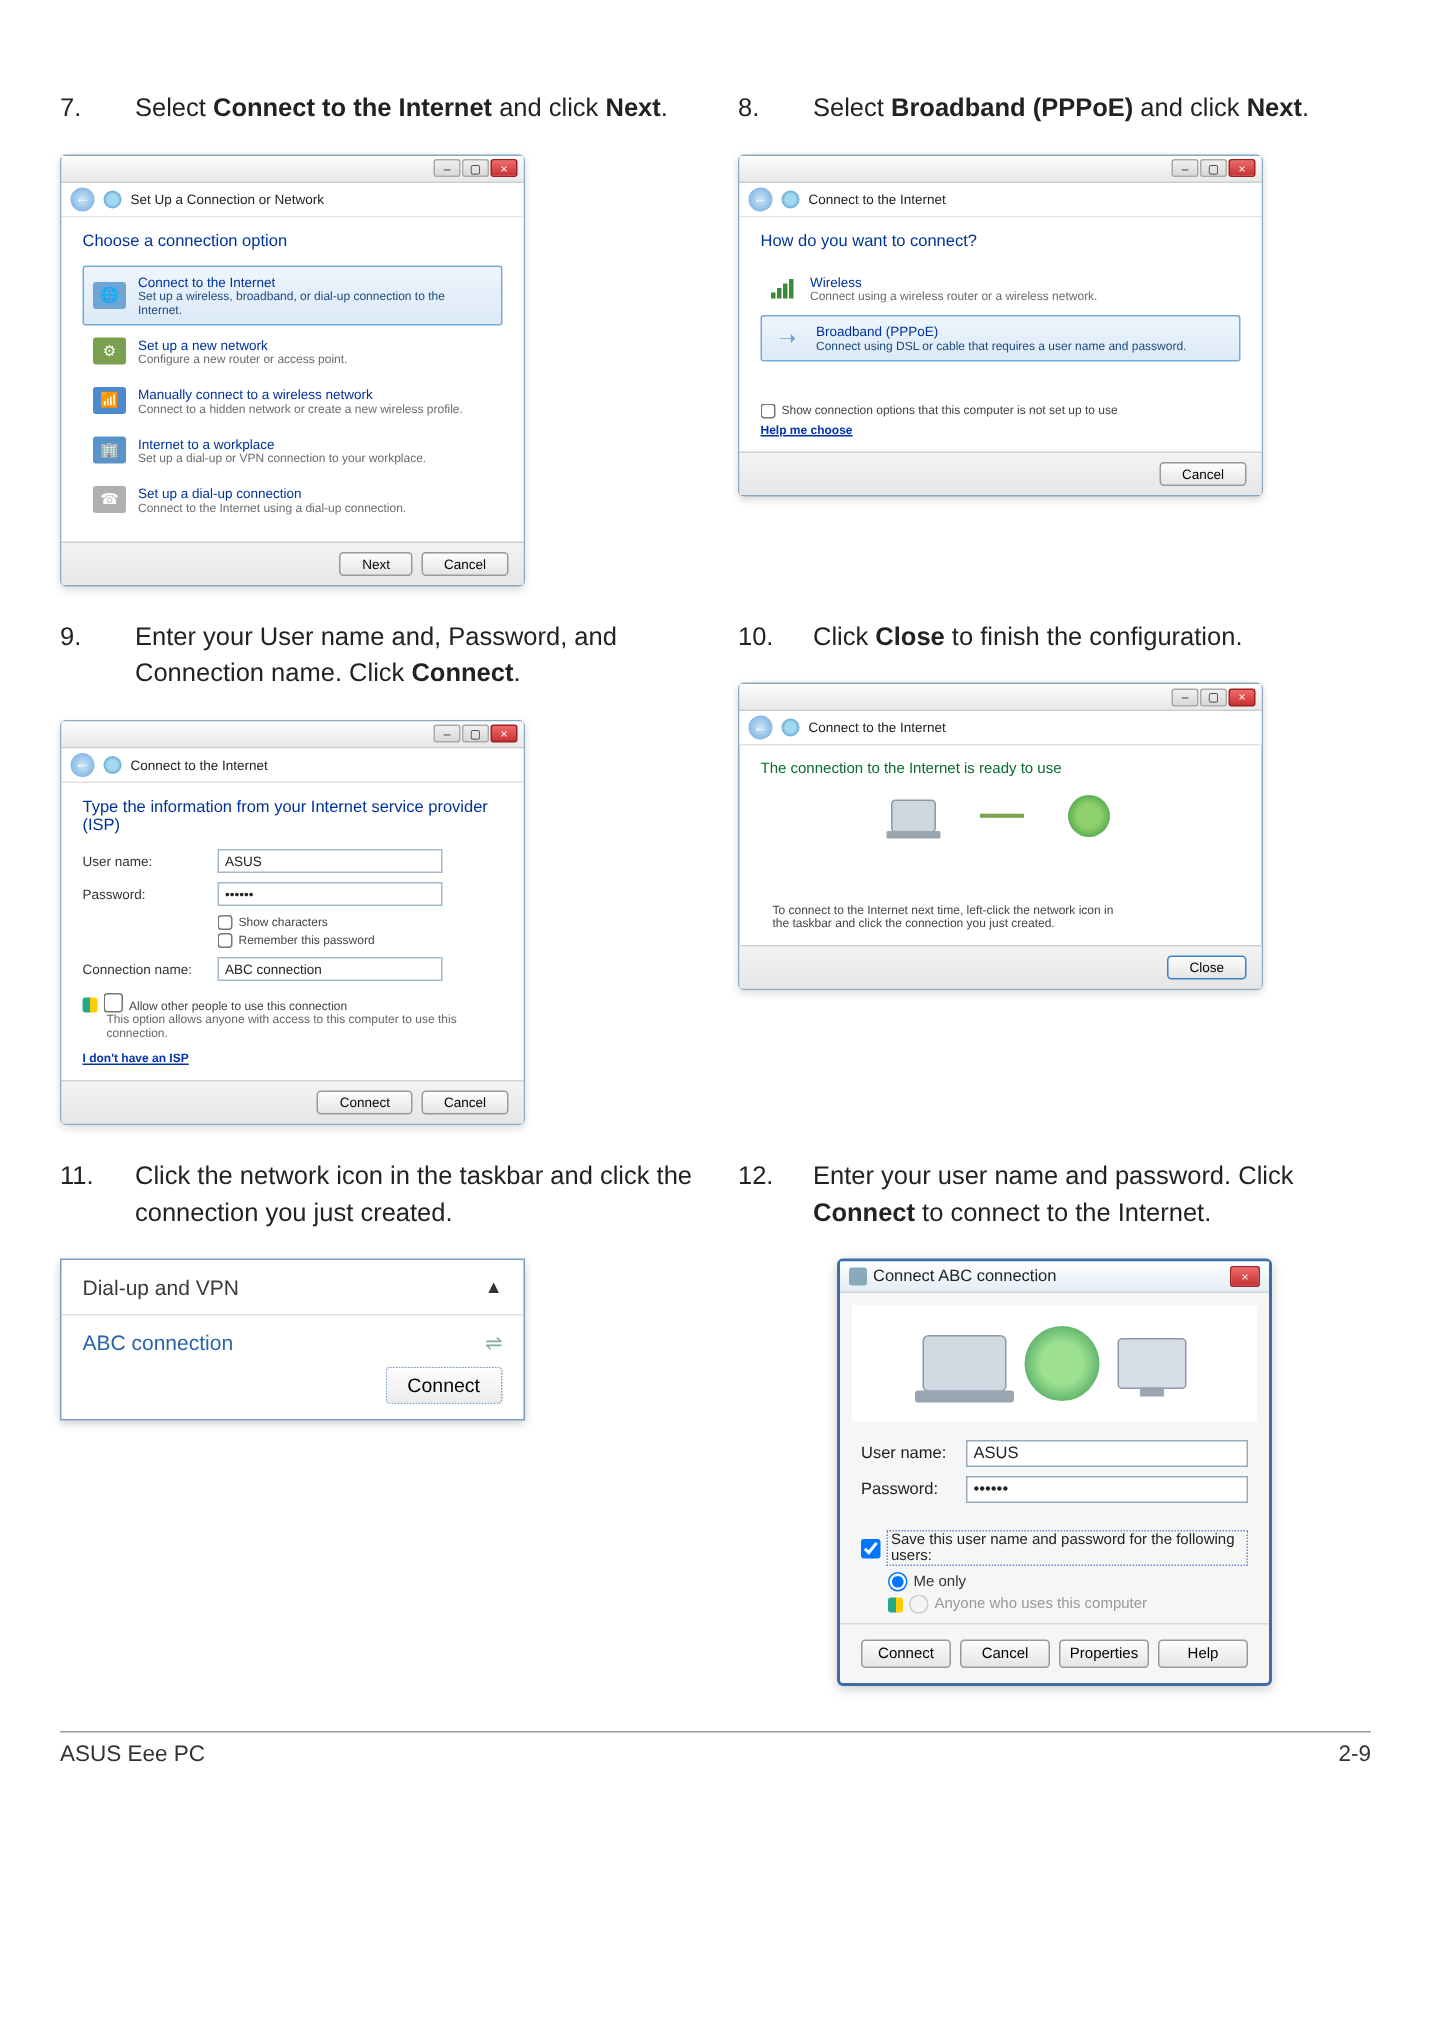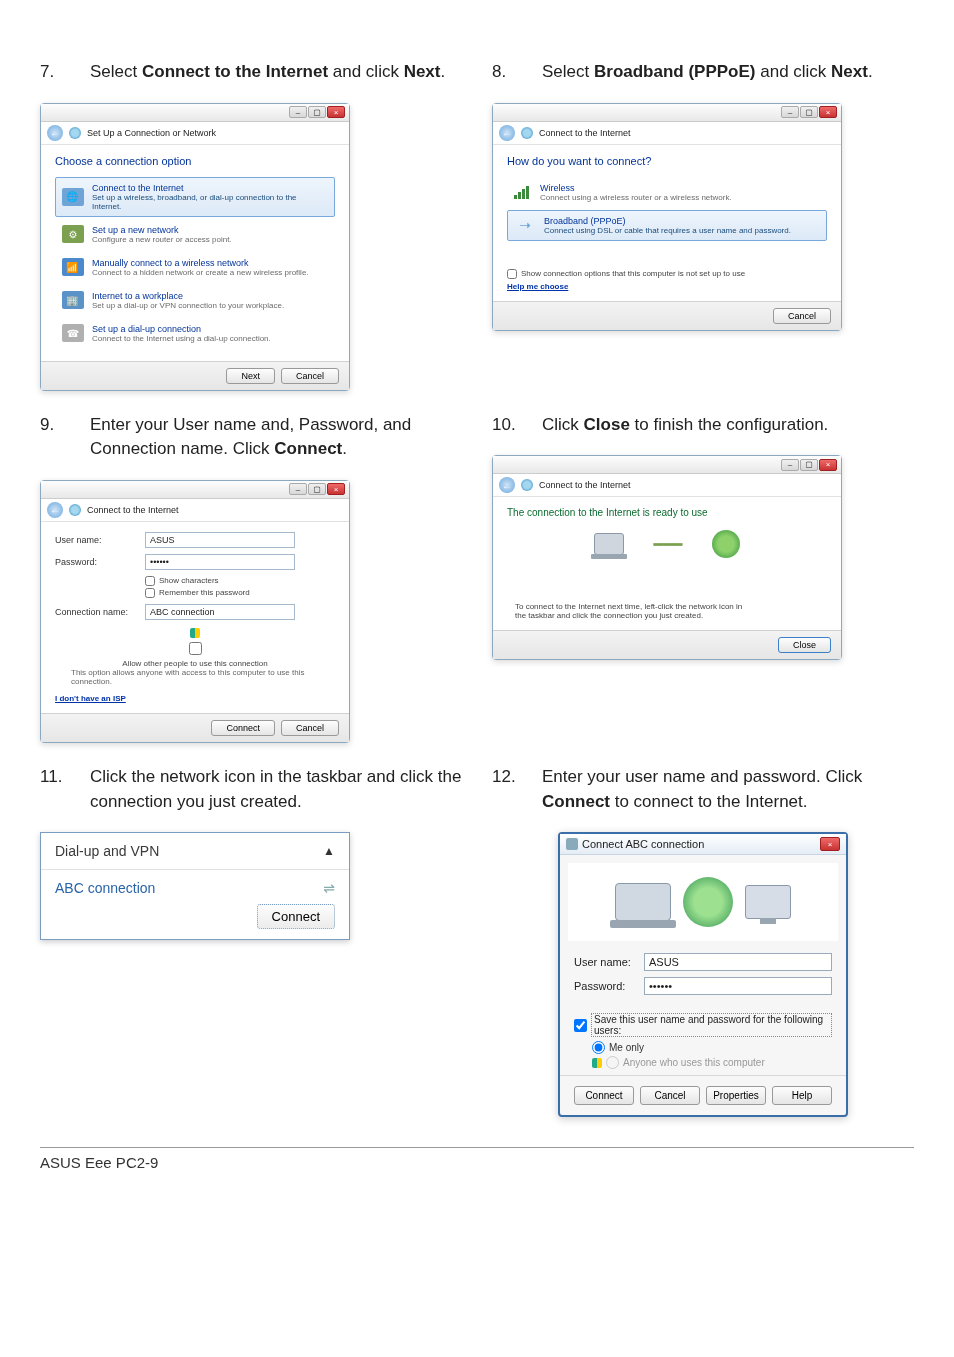--- a/index.html
+++ b/index.html
@@ -150,21 +150,21 @@
       border:1px solid #a6b8cc;
       padding:2px 4px;
       font-size:9px;
       background:#fff;
       height:16px;
       display:flex;align-items:center;
     }
     .chk-row { display:flex; align-items:center; gap:4px; font-size:8px; color:#444; margin-left:90px; margin-bottom:2px; }
     .chk-row input{ width:10px;height:10px; }
     .link { color:#0033aa; font-size:8px;font-weight:bold; }
-    .allow-row {display:flex;align-items:center;gap:4px;font-size:8px;color:#444;margin-top:8px;flex-direction:column;}
+    .allow-row {display:flex;align-items:flex-end;gap:4px;font-size:8px;color:#444;margin-top:8px;}
     .shield { width:10px;height:10px;background:linear-gradient(90deg,#2a8 50%,#fc0 50%);border-radius:2px;}
     .note-allow{font-size:8px;color:#666;margin-left:16px;}
 
     
     .ready-body{display:flex;flex-direction:column;align-items:center;padding:10px 14px;}
     .ready-green{color:#0a6b2e;font-size:10px;align-self:flex-start;margin-bottom:12px;}
     .ready-icons{display:flex;align-items:center;gap:30px;margin-bottom:20px;}
     .laptop{width:30px;height:22px;background:#cfd6de;border:1px solid #8a98aa;border-radius:3px;position:relative;}
     .laptop::after{content:"";position:absolute;left:-4px;right:-4px;bottom:-5px;height:5px;background:#9aa5b2;border-radius:1px;}
     .globe-big{width:28px;height:28px;border-radius:50%;background:radial-gradient(#8ed06a 40%, #2b8f3a);}
@@ -202,21 +202,21 @@
     .cf-row .cf-input{flex:1;border:1px solid #9ab;background:#fff;padding:2px 4px;height:18px;display:flex;align-items:center;font-size:11px;}
     .save-row{padding:4px 14px;font-size:10px;}
     .save-chk{display:flex;align-items:center;gap:4px;margin-bottom:4px;}
     .dotted-box{border:1px dotted #6a8ac0;display:inline-block;padding:0 2px;}
     .radio-group{margin-left:18px;}
     .radio-row{display:flex;align-items:center;gap:4px;font-size:10px;margin-bottom:2px;color:#333;}
     .radio-row.disabled{color:#999;}
     .conn-actions{display:flex;gap:6px;padding:10px 14px;border-top:1px solid #d8d8d8;}
     .conn-actions .win-btn{flex:1;padding:3px 0;font-size:10px;}
     
-    .page-footer{display:flex;justify-content:flex-start;border-top:1px solid #999;margin-top:30px;padding-top:6px;font-size:15px;color:#333;}
+    .page-footer{display:flex;justify-content:space-between;border-top:1px solid #999;margin-top:30px;padding-top:6px;font-size:15px;color:#333;}
   </style>
 </head>
 <body>
 
 <div class="two-col">
   <div class="col">
     <div class="step">
       <div class="step-num">7.</div>
       <div class="step-text">
         <span>Select </span><b>Connect to the Internet</b><span> and click </span><b>Next</b><span>.</span>
@@ -357,20 +357,21 @@
           <div class="tb-btn">▢</div>
           <div class="tb-btn tb-close">×</div>
         </div>
       </div>
       <div class="dialog-header">
         <div class="back-arrow">←</div>
         <span class="globe-icon"></span>
         <span>Connect to the Internet</span>
       </div>
       <div class="dialog-body">
+        <div class="dialog-heading">Type the information from your Internet service provider (ISP)</div>
         <div class="form-row">
           <label>User name:</label>
           <div class="input">ASUS</div>
         </div>
         <div class="form-row">
           <label>Password:</label>
           <div class="input">••••••</div>
         </div>
         <div class="chk-row">
             <input type="checkbox" style="">

